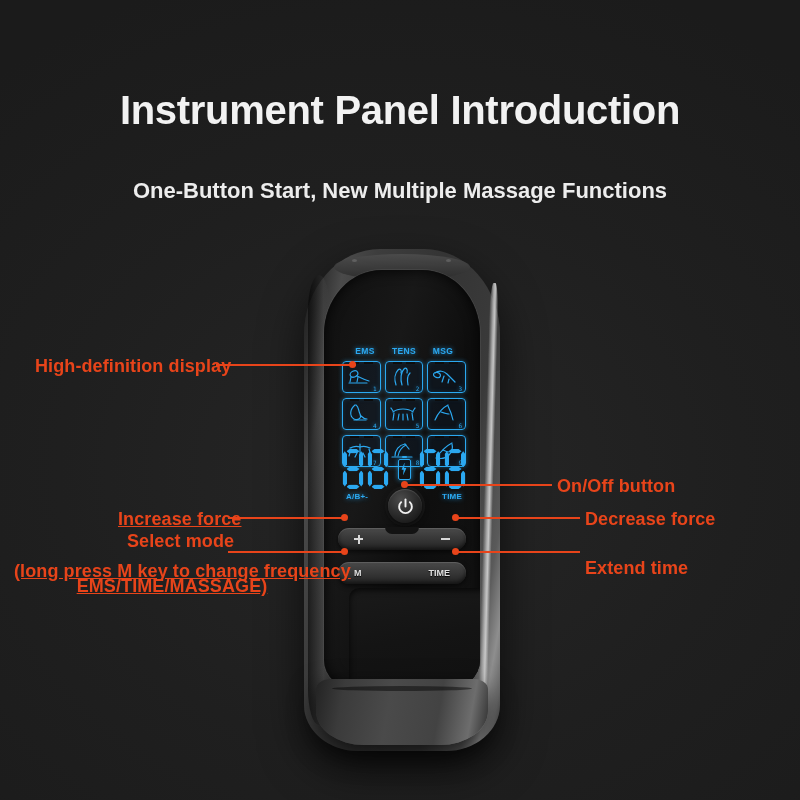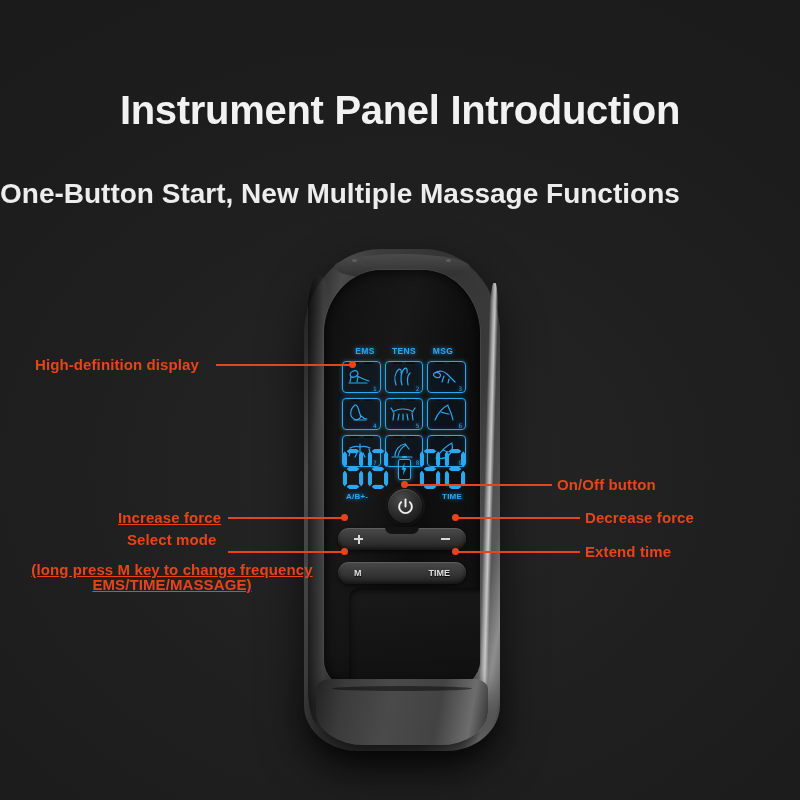--- a/index.html
+++ b/index.html
@@ -31,22 +31,23 @@
     color: #f2f2f2;
     font-size: 40px;
     font-weight: bold;
     letter-spacing: -0.3px;
     white-space: nowrap;
   }
   .subtitle {
     position: absolute;
     top: 178px;
     left: 0; right: 0;
+    text-align: center;
     color: #ededed;
-    font-size: 28px;
+    font-size: 22px;
     font-weight: bold;
     white-space: nowrap;
   }
 
   
   #device {
     position: absolute;
     left: 304px;
     top: 249px;
     width: 196px;
@@ -313,21 +314,21 @@
     left: 28px; top: 437px;
     width: 140px; height: 5px;
     border-radius: 50%;
     background: rgba(0,0,0,.45);
   }
 
   
   .anno {
     position: absolute;
     color: #e8441a;
-    font-size: 15px;
+    font-size: 18px;
     font-weight: bold;
     white-space: nowrap;
     letter-spacing: .1px;
   }
   .anno.center { text-align: center; text-decoration: underline; }
   .leader {
     position: absolute;
     height: 2px;
     background: #e8441a;
   }
@@ -548,17 +549,17 @@
   <div class="leader" style="left:456px; top:517px; width:124px;"></div>
   <div class="dot" style="left:452px; top:514px;"></div>
 
   <div class="anno" style="left:127px; top:531px;">Select mode</div>
   <div class="leader" style="left:228px; top:551px; width:118px;"></div>
   <div class="dot" style="left:341px; top:548px;"></div>
 
   <div class="anno center" style="left:14px; top:561px; width:316px;">(long press M key to change frequency</div>
   <div class="anno center" style="left:14px; top:576px; width:316px;">EMS/TIME/MASSAGE)</div>
 
-  <div class="anno" style="left:585px; top:543px;">Extend time</div>
+  <div class="anno" style="left:585px; top:558px;">Extend time</div>
   <div class="leader" style="left:456px; top:551px; width:124px;"></div>
   <div class="dot" style="left:452px; top:548px;"></div>
 
 </div>
 
 </body></html>

